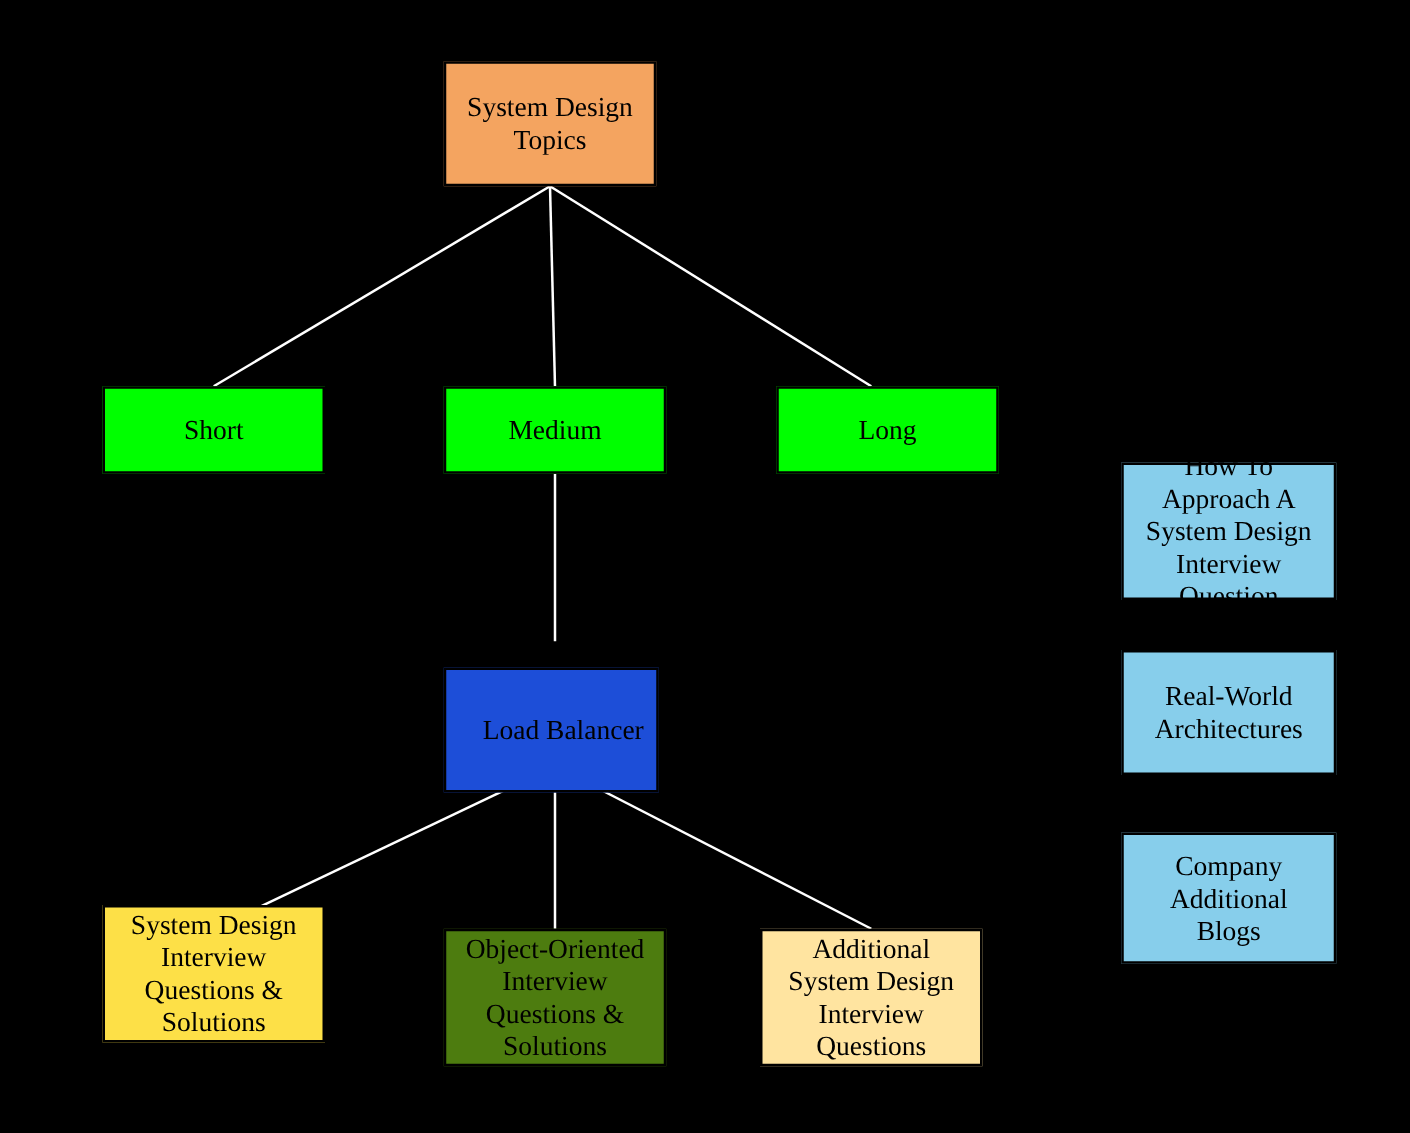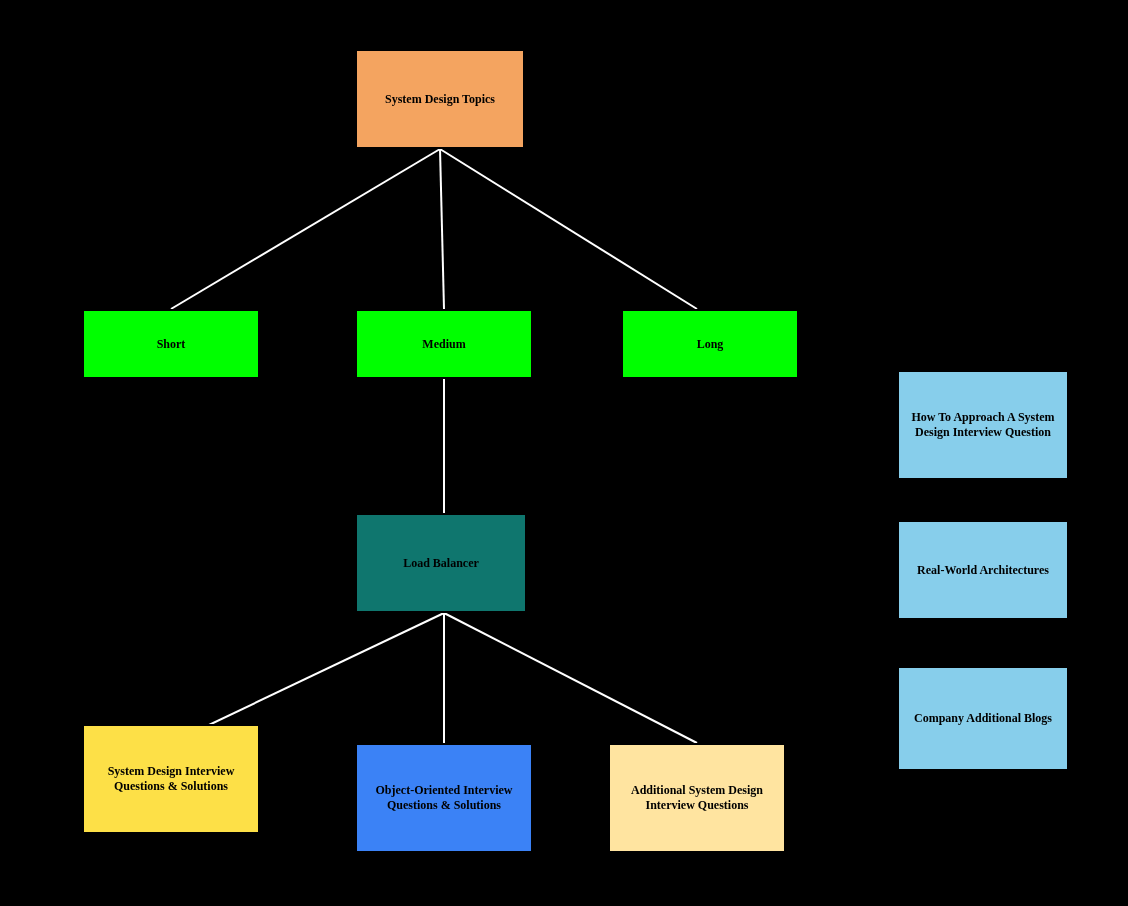--- a/index.html
+++ b/index.html
@@ -11,22 +11,22 @@
       overflow: hidden;
       font-family: 'Comic Sans MS', 'Chalkboard SE', cursive;
     }
 
     .node {
       position: absolute;
       display: flex;
       align-items: center;
       justify-content: center;
       text-align: center;
-      font-weight: 700;
-      font-size: 12px;
+      font-weight: 400;
+      font-size: 22px;
       padding: 10px;
       border: 2px solid #000;
     }
 
     svg.connections {
       position: absolute;
       top: 0;
       left: 0;
       width: 1128px;
       height: 906px;
@@ -59,30 +59,30 @@
   </div>
 <div class="node" style="left: 355px; top: 309px; width: 178px; height: 70px; background: rgb(0, 255, 0); justify-content: center;">
     <span>Medium</span>
   </div>
 <div class="node" style="left: 621px; top: 309px; width: 178px; height: 70px; background: rgb(0, 255, 0);">
     <span>Long</span>
   </div>
 <div class="node" style="left: 897px; top: 370px; width: 172px; height: 110px; background: rgb(135, 206, 235);">
     <span>How To Approach A System Design Interview Question</span>
   </div>
-<div class="node" style="left: 355px; top: 513px; width: 172px; height: 100px; background: #0f766e;">
+<div class="node" style="left: 355px; top: 534px; width: 172px; height: 100px; background: #1d4ed8; justify-content: flex-end;">
     <span>Load Balancer</span>
   </div>
 <div class="node" style="left: 897px; top: 520px; width: 172px; height: 100px; background: rgb(135, 206, 235);">
     <span>Real-World Architectures</span>
   </div>
 <div class="node" style="left: 897px; top: 666px; width: 172px; height: 105px; background: rgb(135, 206, 235);">
     <span>Company Additional Blogs</span>
   </div>
 <div class="node" style="left: 82px; top: 724px; width: 178px; height: 110px; background: #fde047;">
     <span>System Design Interview Questions &amp; Solutions</span>
   </div>
-<div class="node" style="left: 355px; top: 743px; width: 178px; height: 110px; background: #3b82f6; align-items: center;">
+<div class="node" style="left: 355px; top: 743px; width: 178px; height: 110px; background: #4d7c0f; align-items: center;">
     <span>Object-Oriented Interview Questions &amp; Solutions</span>
   </div>
 <div class="node" style="left: 608px; top: 743px; width: 178px; height: 110px; background: rgb(255, 228, 160);">
     <span>Additional System Design Interview Questions</span>
   </div>
 
 </body></html>

